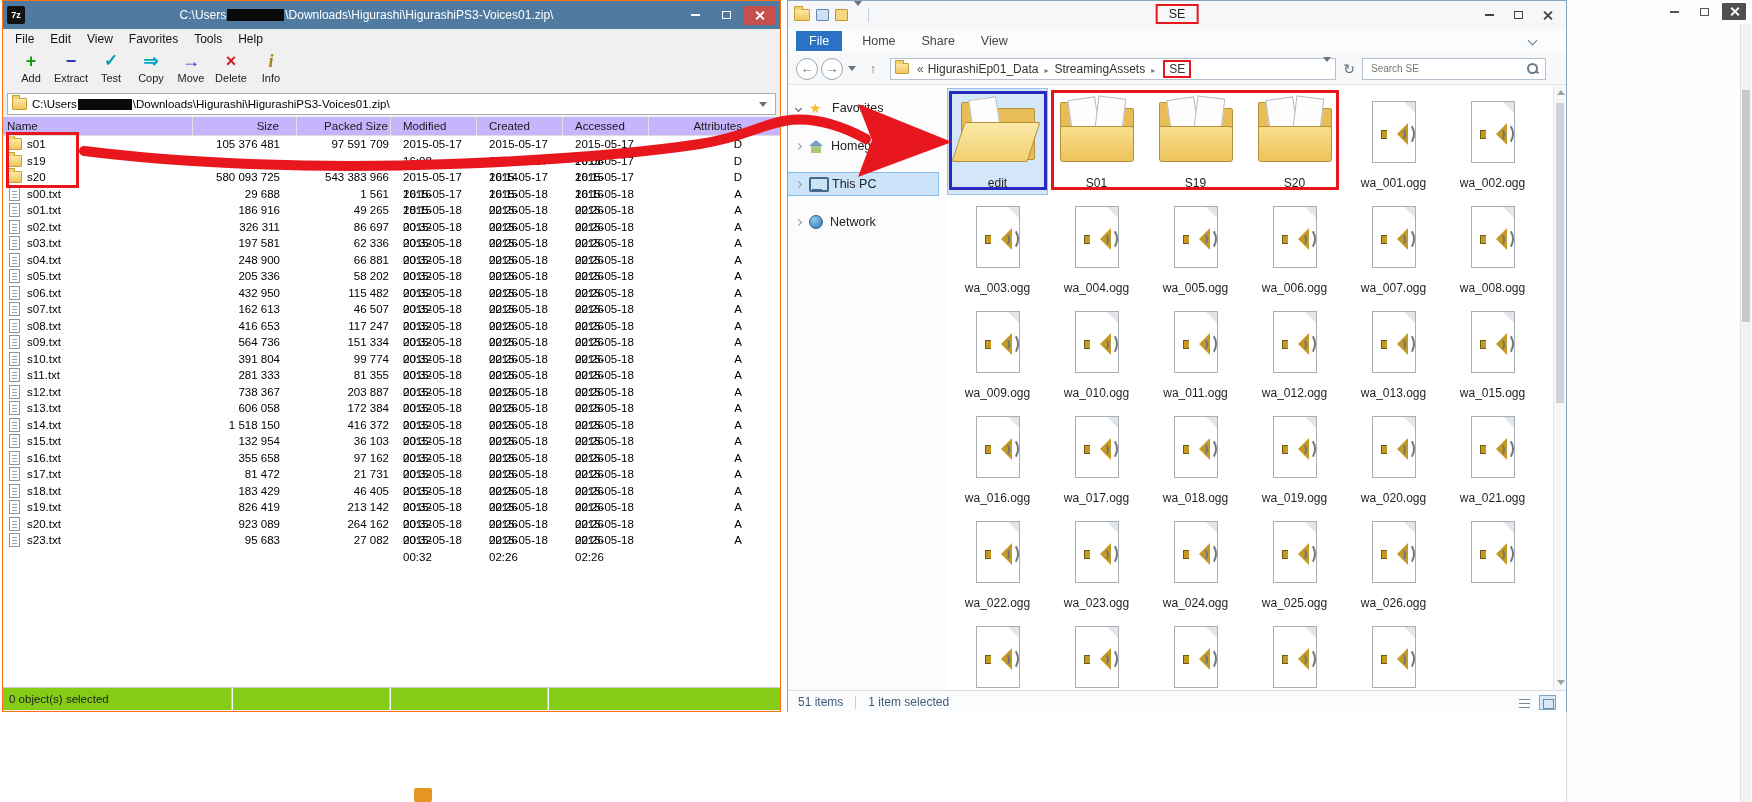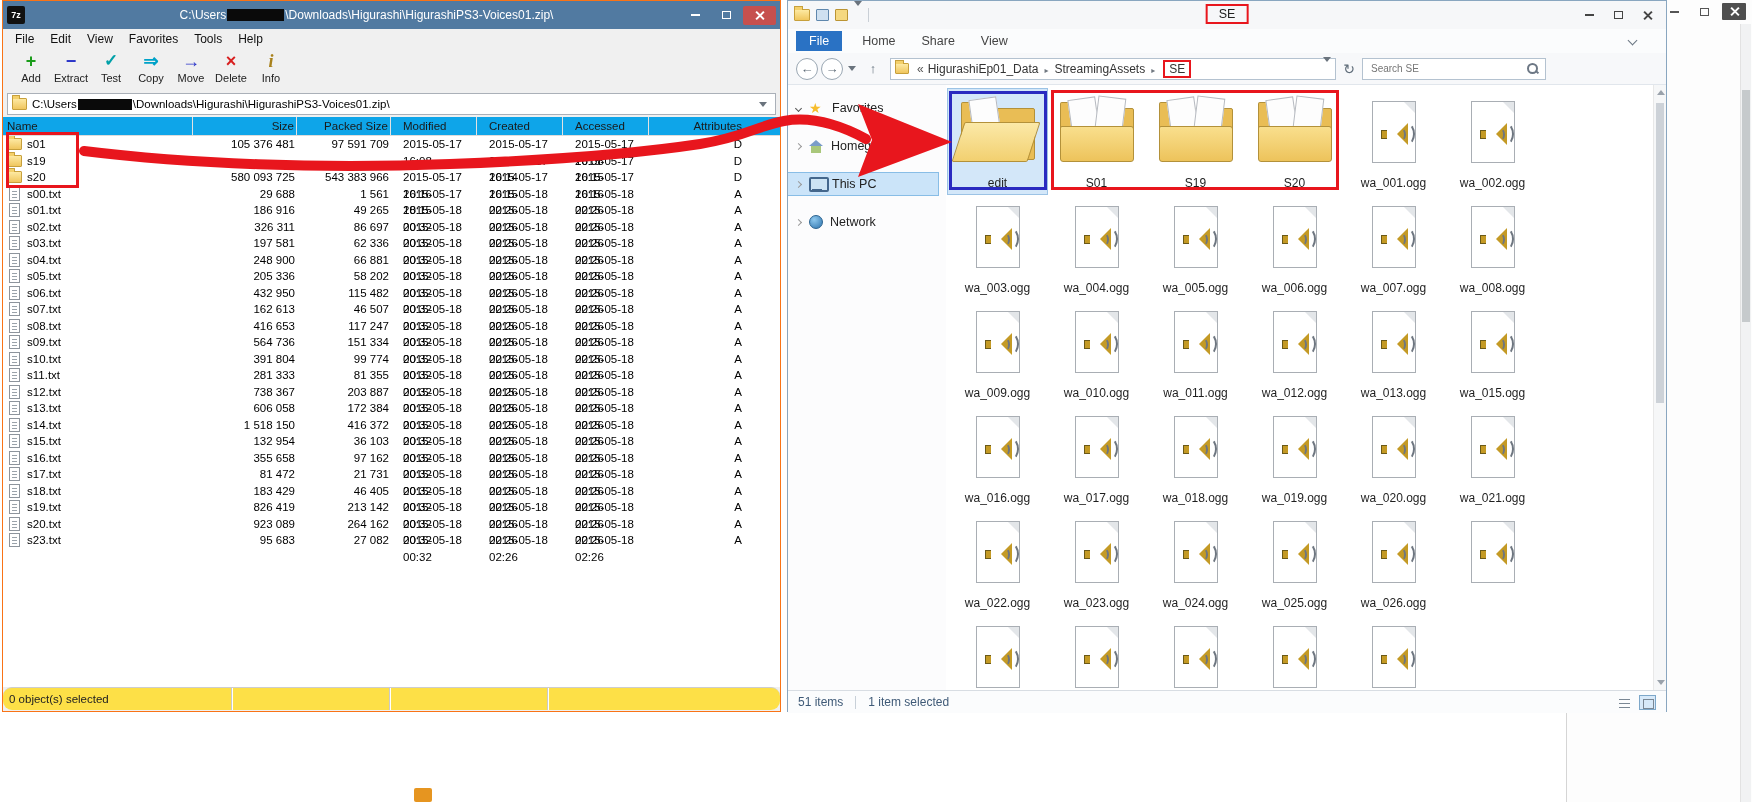--- a/index.html
+++ b/index.html
@@ -53,44 +53,44 @@
   .tri-down{width:0;height:0;border-left:4px solid transparent;border-right:4px solid transparent;border-top:5px solid #6a737d;}
 
   .ico-folder-sm{position:relative;flex:none;width:15px;height:12px;margin-right:5px;border-radius:1px;
     background:linear-gradient(#fde9a2,#f0c65e);border:1px solid #c7a03c;}
   .ico-folder-sm::before{content:"";position:absolute;top:-4px;left:-1px;width:6px;height:3px;
     background:#f4d06a;border:1px solid #c7a03c;border-bottom:none;border-radius:1px 1px 0 0;}
   .ico-txt-sm{position:relative;flex:none;width:11px;height:14px;margin:0 7px 0 2px;background:#fff;border:1px solid #8d949c;}
   .ico-txt-sm::before{content:"";position:absolute;left:2px;right:2px;top:3px;height:8px;
     background:repeating-linear-gradient(#9aa2aa 0 1px,transparent 1px 3px);}
 
-  .zip-header{height:19px;display:flex;align-items:center;background:#0ea5e9;border-bottom:1px solid #dcdcdc;
+  .zip-header{height:19px;display:flex;align-items:center;background:#c4b5fd;border-bottom:1px solid #dcdcdc;
               font-size:11.5px;color:#1a1a1a;}
   .zh{border-right:1px solid #e2e2e2;height:100%;display:flex;align-items:center;}
   .c-name{width:190px;padding-left:4px;}
-  .c-size{width:104px;justify-content:flex-end;text-align:right;padding-right:2px;display:flex;}
+  .c-size{width:104px;justify-content:flex-end;text-align:right;padding-right:17px;display:flex;}
   .c-packed{width:94px;justify-content:flex-end;text-align:right;padding-right:2px;display:flex;}
   .c-mod,.c-cre,.c-acc{width:86px;padding-left:12px;}
   .c-attr{flex:1;justify-content:flex-end;text-align:right;padding-right:38px;display:flex;border-right:none;}
 
   .zip-list{height:551px;background:#fff;overflow:hidden;font-size:11.5px;}
   .zrow{display:flex;height:16.5px;line-height:16.5px;align-items:center;}
   .zrow .zc{display:block;height:16.5px;}
   .zrow .c-name{display:flex;align-items:center;}
   .zrow .c-size,.zrow .c-packed{text-align:right;display:block;}
   .zrow .c-attr{text-align:right;display:block;}
   .znm{white-space:nowrap;}
 
-  .zip-status{height:23px;border-top:1px solid #cdcdcd;background:#fde047;display:flex;align-items:center;
-              font-size:11.5px;color:#222;border-radius:9px;}
+  .zip-status{height:23px;border-top:1px solid #cdcdcd;background:#84cc16;display:flex;align-items:center;
+              font-size:11.5px;color:#222;}
   .zs-text{width:228px;padding-left:6px;}
   .zs-panel{width:158px;height:100%;border-left:1px solid #c9c9c9;box-shadow:inset 1px 0 0 #fff;}
 
   
-  .exp{position:absolute;left:787px;top:0;width:880px;height:712px;background:#fff;
+  .exp{position:absolute;left:787px;top:0;width:780px;height:712px;background:#fff;
        border:1px solid #89a6c0;z-index:10;}
   .exp-titlebar{position:relative;height:28px;background:#f6f7f9;display:flex;align-items:center;padding:0 6px;}
   .mini-folder{position:relative;flex:none;width:16px;height:12px;border-radius:1px;
     background:linear-gradient(#fde9a2,#f0c65e);border:1px solid #c7a03c;margin-right:6px;}
   .mini-folder::before{content:"";position:absolute;top:-4px;left:-1px;width:7px;height:3px;
     background:#f4d06a;border:1px solid #c7a03c;border-bottom:none;}
   .qat-icon{width:13px;height:12px;margin-right:6px;border-radius: 1px;}
   .qat-icon.q1{background:#cfe0f0;border:1px solid #5f87ad;}
   .qat-icon.q2{background:#f5d880;border:1px solid #bb9433;}
   .qat-chevron{margin-right:6px;}

